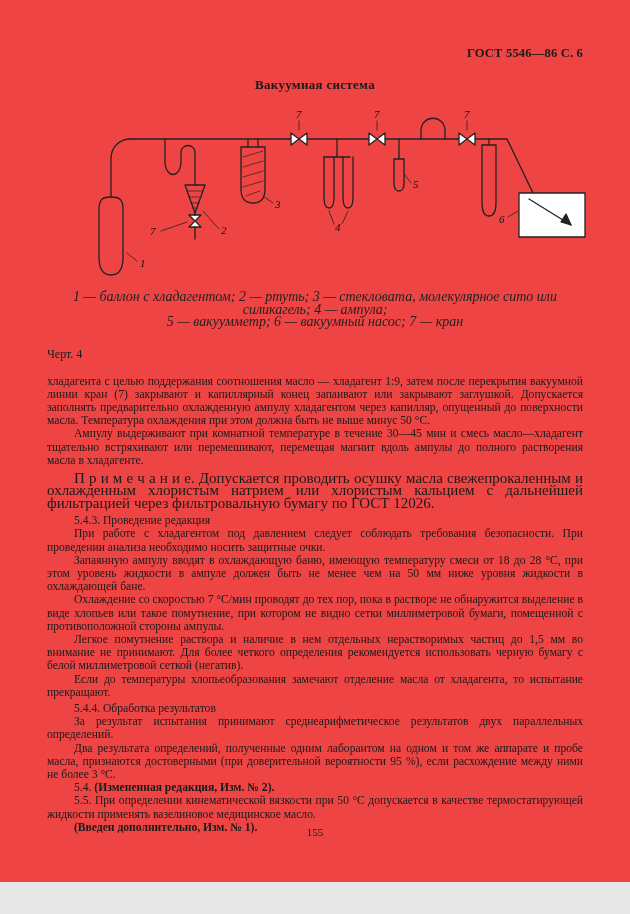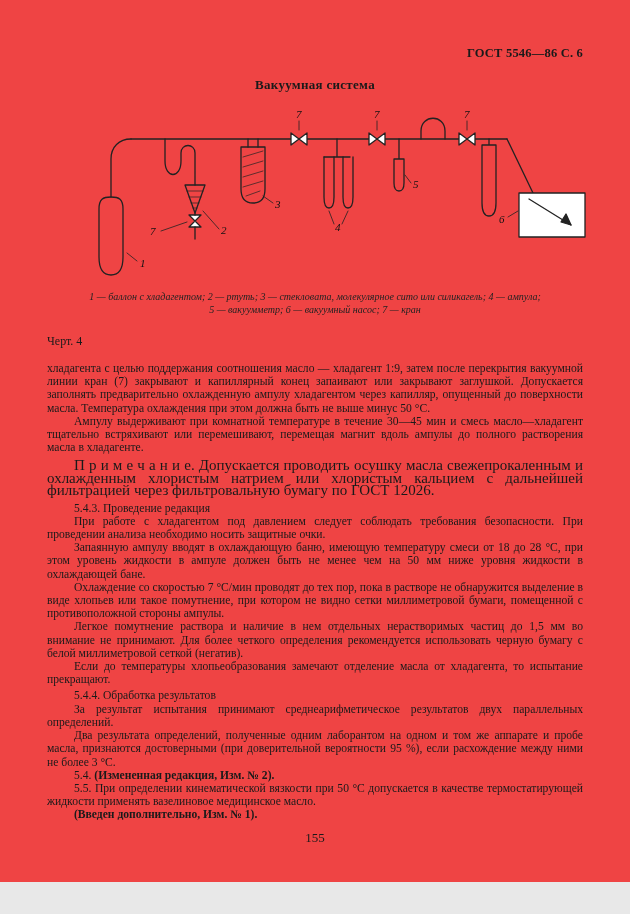--- a/index.html
+++ b/index.html
@@ -2,29 +2,29 @@
 <html><head>
 <meta charset="utf-8">
 <style>
   html,body{margin:0;padding:0;background:#e8e8e8;}
   .page{position:relative;width:630px;height:882px;background:#ef4444;margin:0 auto;
         font-family:"Liberation Serif","DejaVu Serif",serif;color:#1a1a1a;overflow:hidden;}
   .inner{padding:46px 47px 0 47px;}
   .doc-ref{text-align:right;font-weight:700;font-size:12.5px;letter-spacing:.2px;}
   .fig-title{text-align:center;font-weight:700;font-size:13px;margin-top:16px;letter-spacing:.3px;}
   svg.diagram{display:block;margin:8px auto 0 auto;}
-  .caption{text-align:center;font-style:italic;font-size:10px;line-height:12.5px;margin-top:2px;color:#222;}
+  .caption{text-align:center;font-style:italic;font-size:14px;line-height:12.5px;margin-top:2px;color:#222;}
   .fig-label{text-align:left;font-size:12px;margin-top:18px;}
   .bodytext{margin-top:13px;font-size:11.6px;line-height:13.2px;}
   .bodytext p{margin:0;text-align:justify;text-indent:27px;}
   .bodytext p.noind{text-indent:0;}
   .bodytext p.note{font-size:15px;line-height:12.4px;margin-top:5px;margin-bottom:5px;}
   .bodytext p.spaced{margin-top:3px;}
   .b{font-weight:700;}
-  .page-num{position:absolute;left:0;right:0;bottom:36px;text-align:center;font-size:13px;}
+  .page-num{position:absolute;left:0;right:0;bottom:44px;text-align:center;font-size:11px;}
 </style>
 </head>
 <body>
 
 <div class="page">
   <div class="inner">
 
     <div class="doc-ref">ГОСТ 5546—86 С. 6</div>
 
     <div class="fig-title">Вакуумная система</div>

